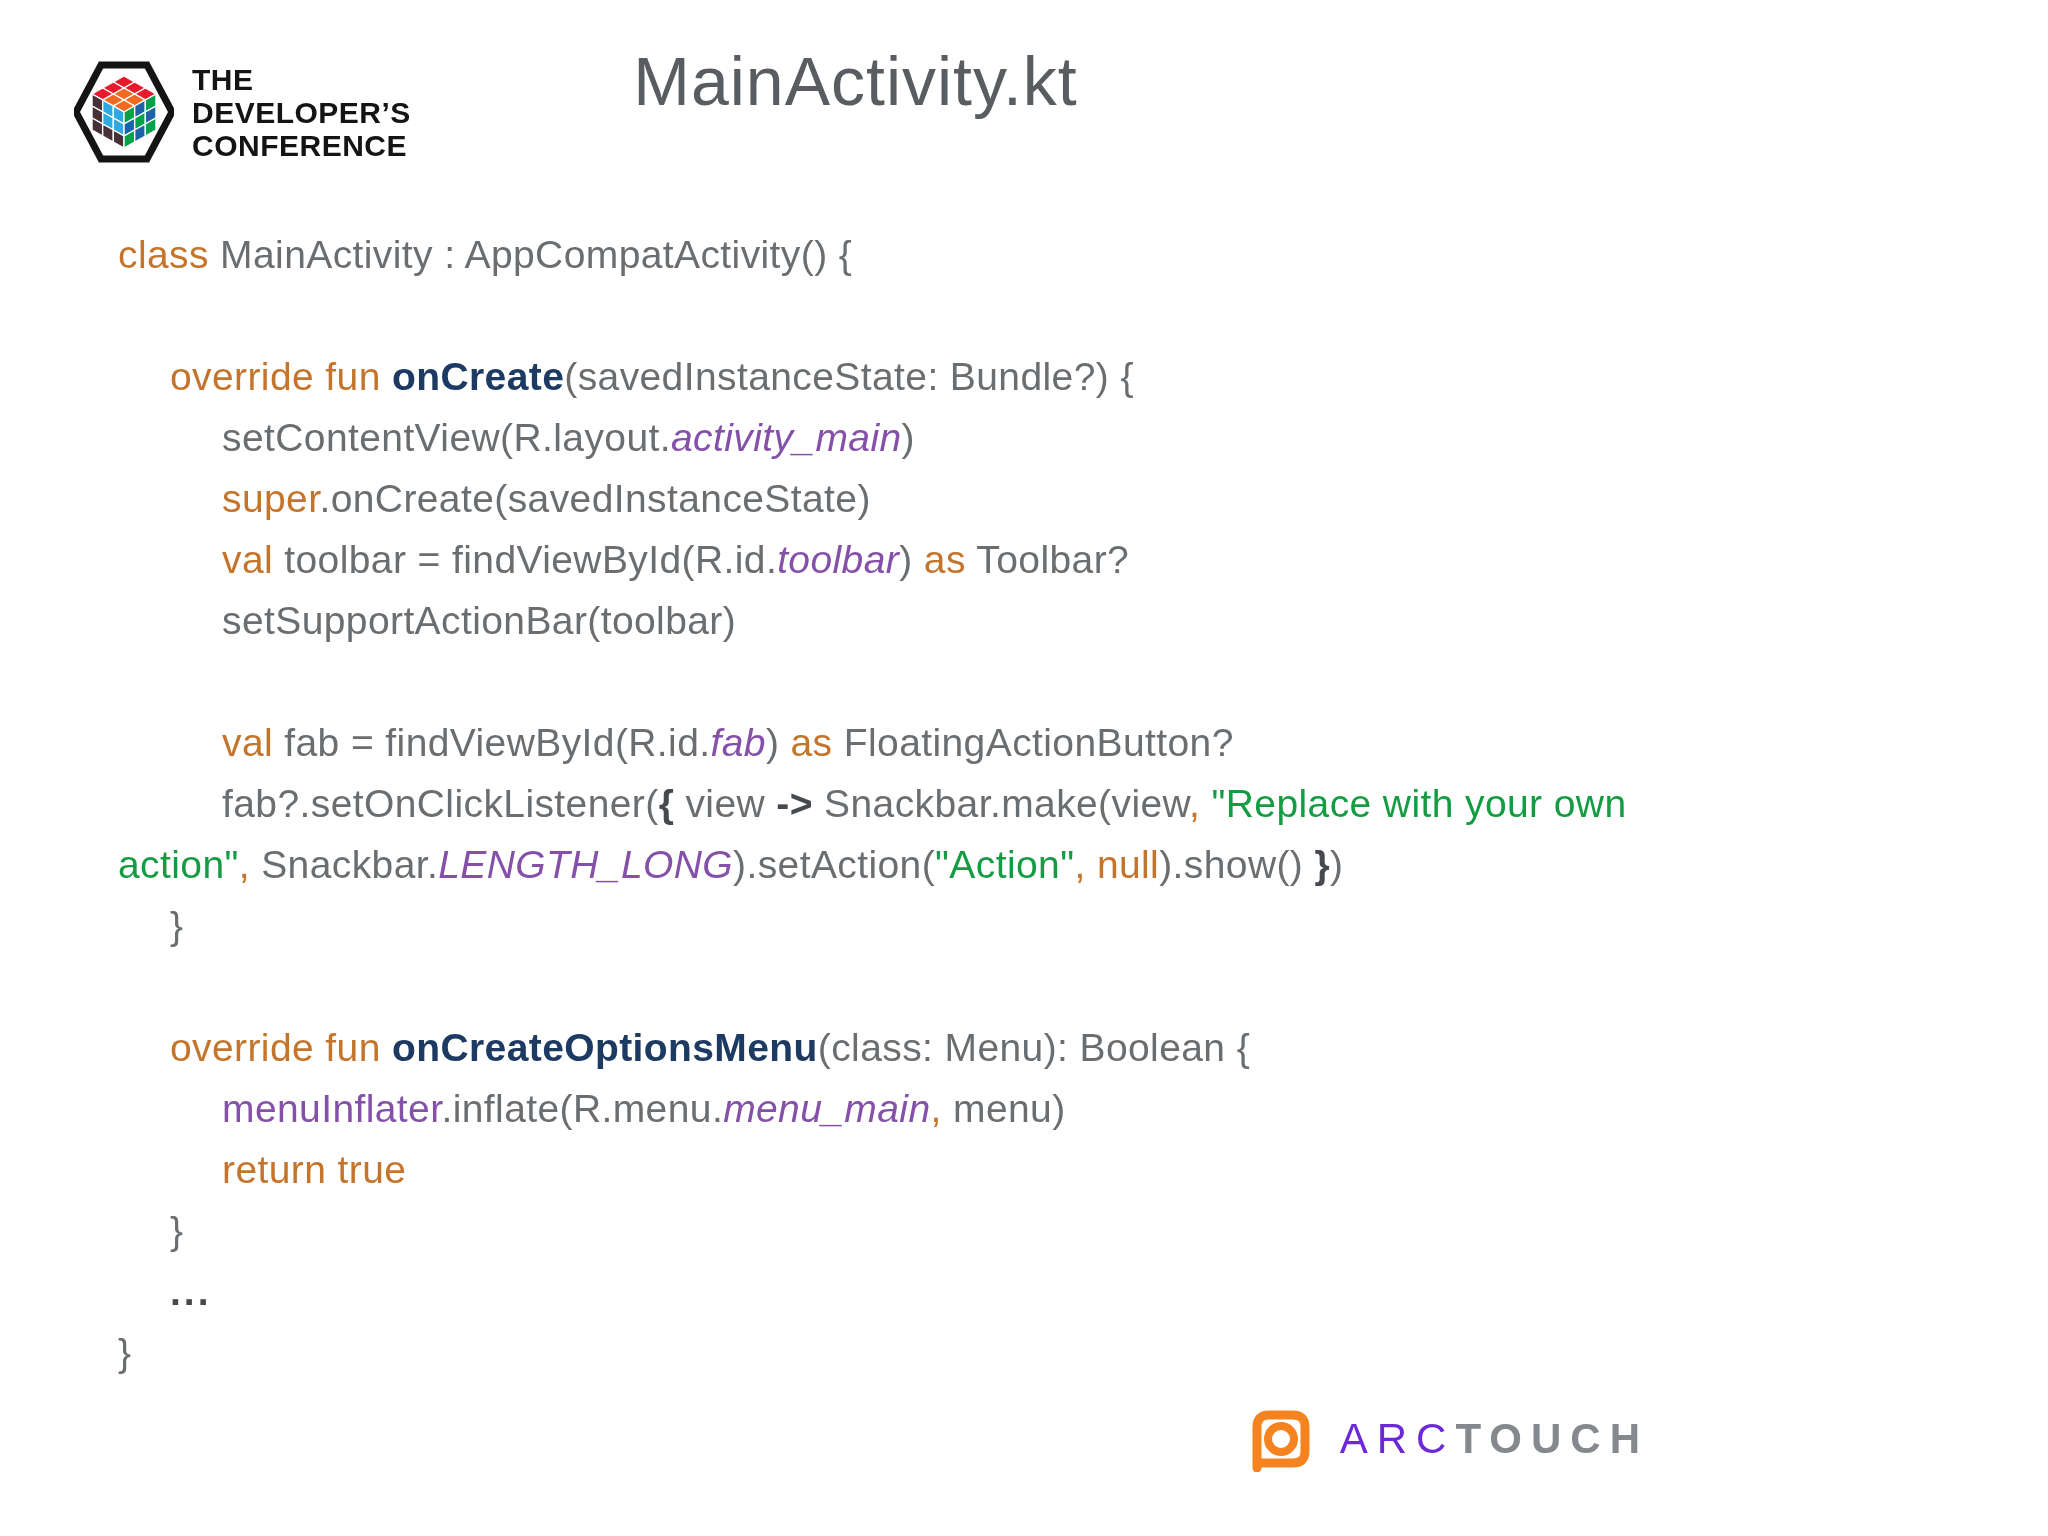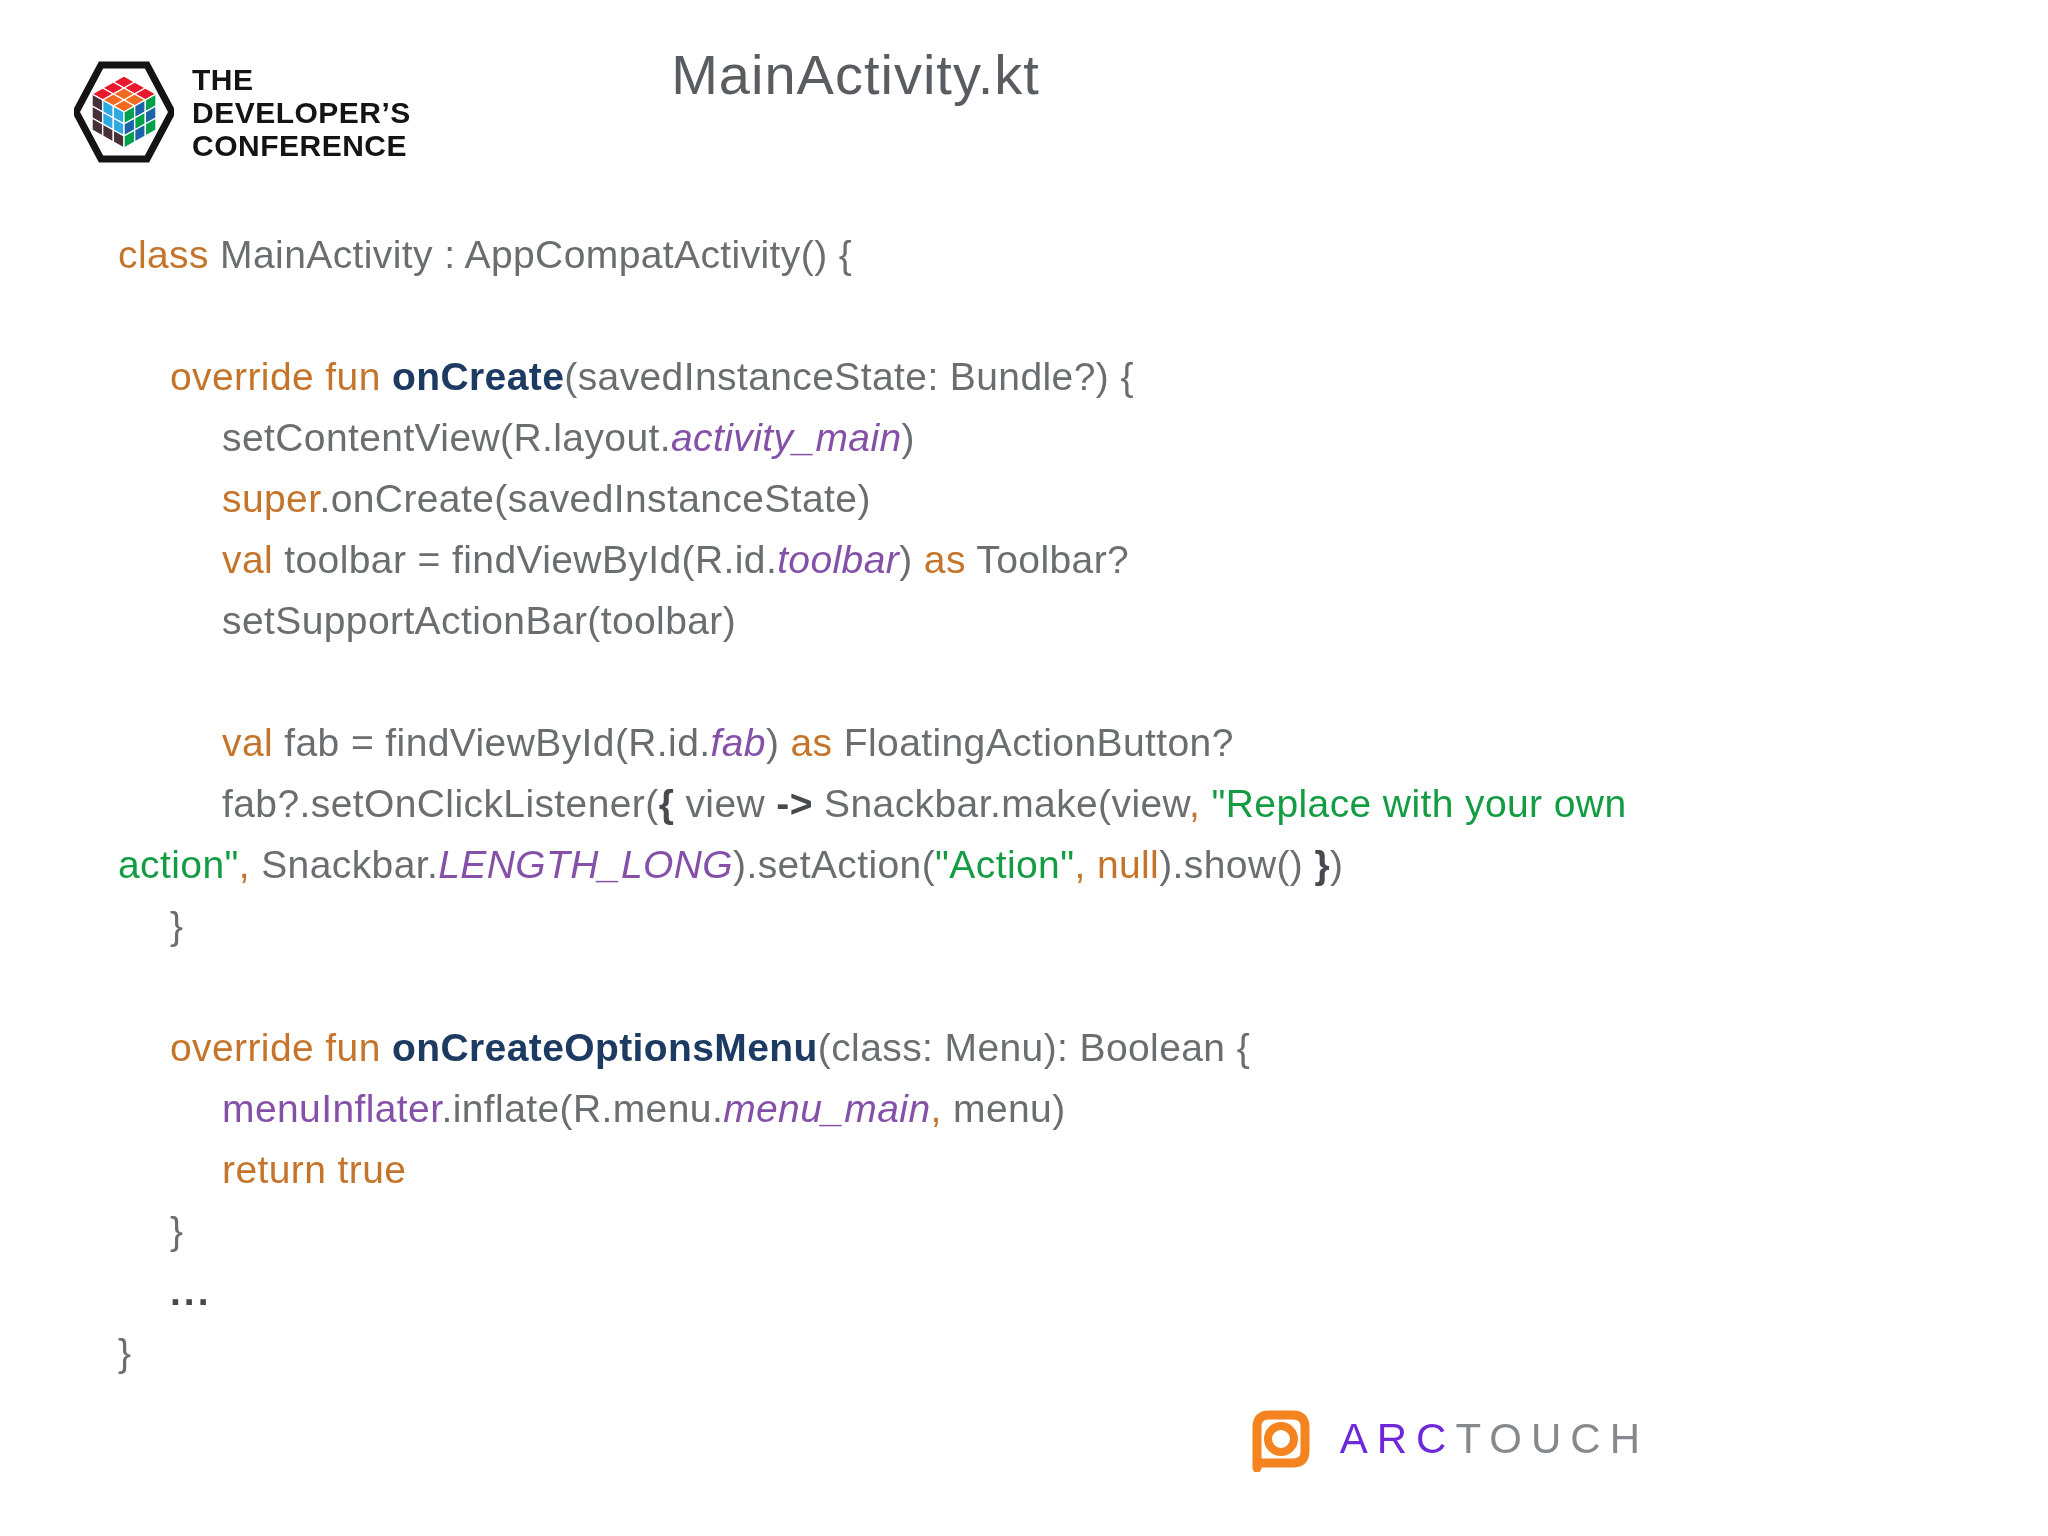--- a/index.html
+++ b/index.html
@@ -15,21 +15,21 @@
     position:absolute;left:74px;top:56px;
     display:flex;align-items:center;gap:18px;
   }
   .tdc-hex{width:100px;height:112px;display:block;}
   .tdc-text{
     color:#141414;font-weight:600;
     font-size:30px;line-height:33px;letter-spacing:.5px;
   }
   .page-title{
     position:absolute;left:50%;top:42px;transform:translateX(-50%);
-    margin:0;font-size:56px;font-weight:300;color:#595d61;letter-spacing:1px;
+    margin:0;font-size:68px;font-weight:300;color:#595d61;letter-spacing:1px;
     white-space:nowrap;
   }
   
   .code{
     position:absolute;left:118px;top:224px;right:20px;
     font-size:39px;line-height:61px;letter-spacing:.4px;
     color:#6a6e71;font-weight:400;
   }
   .code-line{white-space:pre;min-height:61px;}
   .tok-kw{color:var(--c-kw);}
@@ -42,21 +42,21 @@
   .tok-brace{color:var(--c-brace);font-weight:700;}
   .tok-dots{color:var(--c-brace);font-weight:800;letter-spacing:3px;}
   
   .arctouch{
     position:absolute;right:62px;bottom:64px;
     display:flex;align-items:center;gap:26px;
   }
   .arctouch-icon{width:66px;height:66px;display:block;}
   .arctouch-text{font-size:42px;letter-spacing:9px;white-space:nowrap;}
   .arctouch-text .arc{color:#6d28d9;font-weight:400;}
-  .arctouch-text .touch{color:#85898d;font-weight:400;}
+  .arctouch-text .touch{color:#85898d;font-weight:700;}
 </style>
 </head>
 <body>
 
 <div class="slide">
 
   <div class="tdc-logo">
     <svg class="tdc-hex" viewBox="0 0 100 112">
       <polygon id="tdc-hex-outline" points="2,56 27,9 73,9 98,56 73,103 27,103" fill="#ffffff" stroke="#141414" stroke-width="7" stroke-linejoin="miter"></polygon>
       <g id="tdc-cube">

